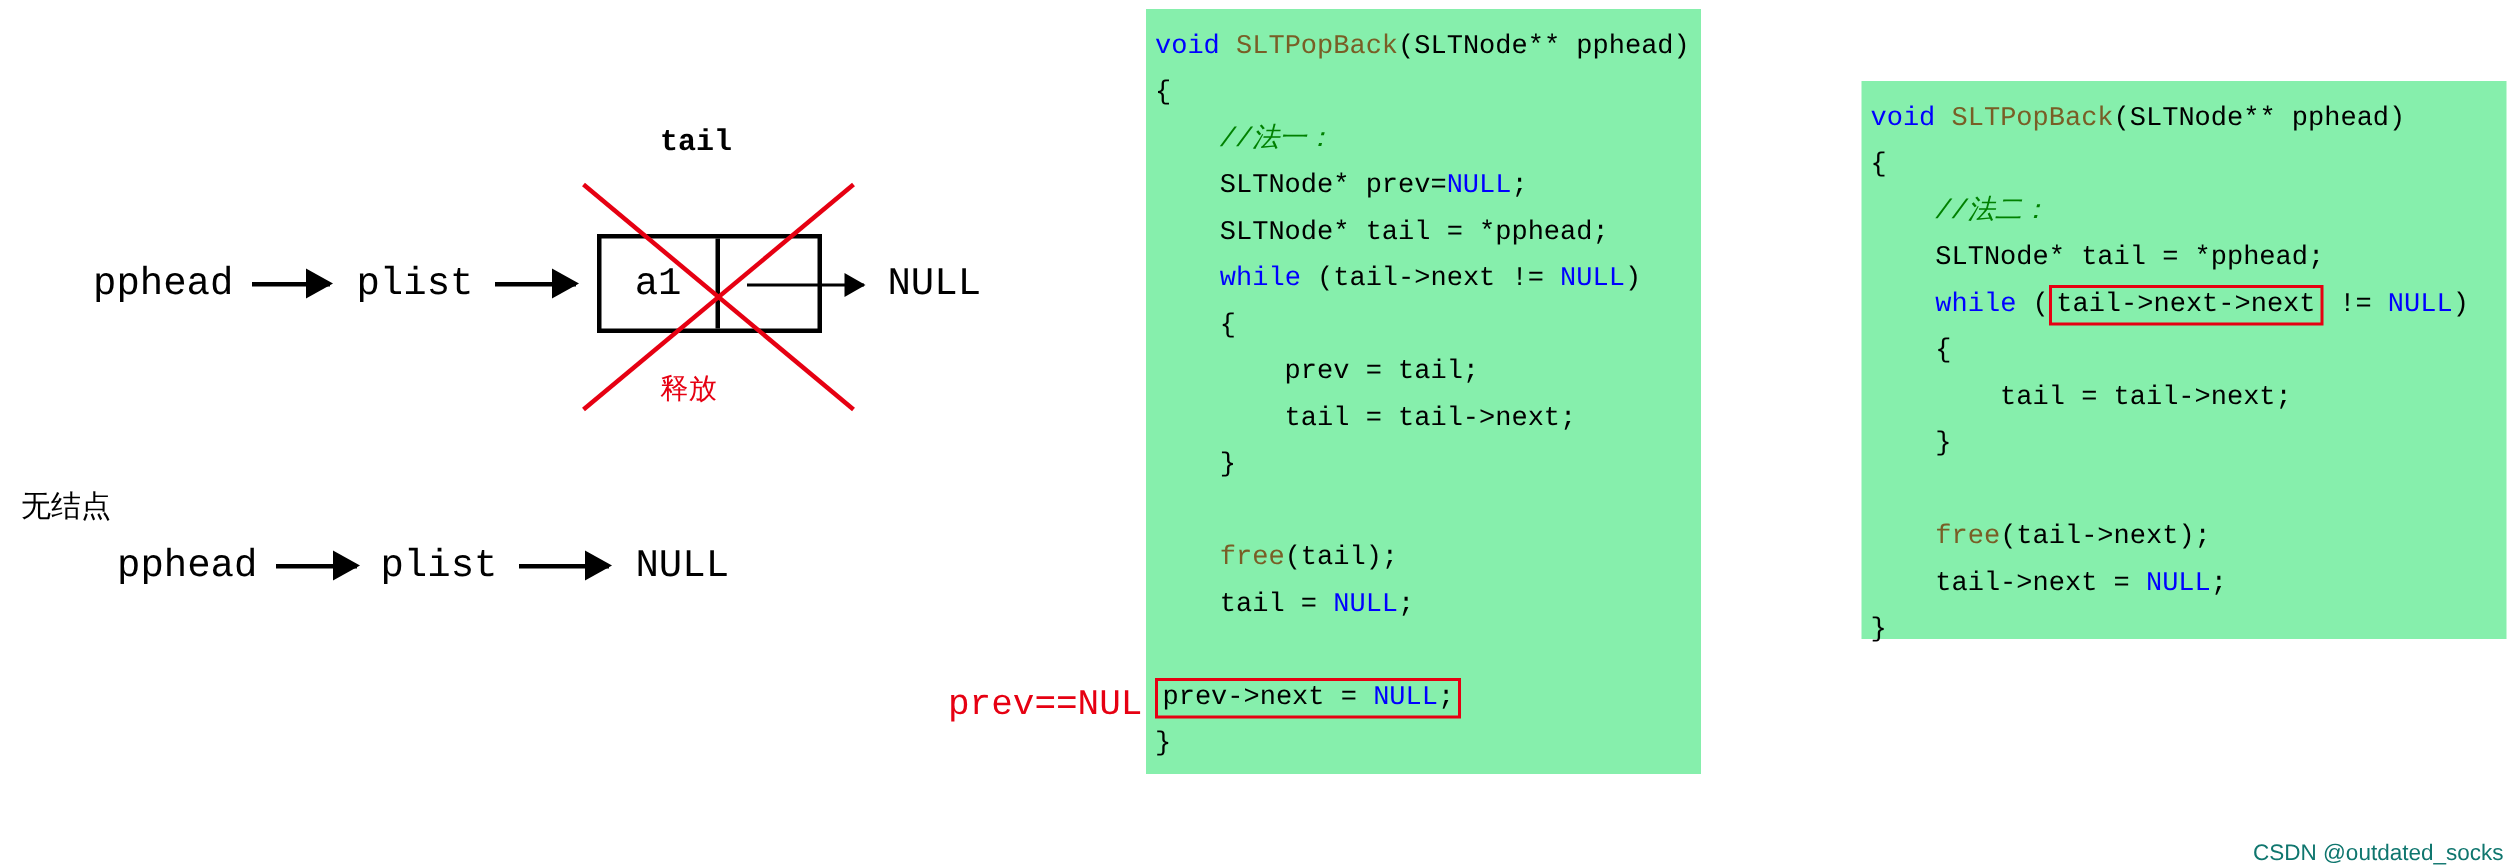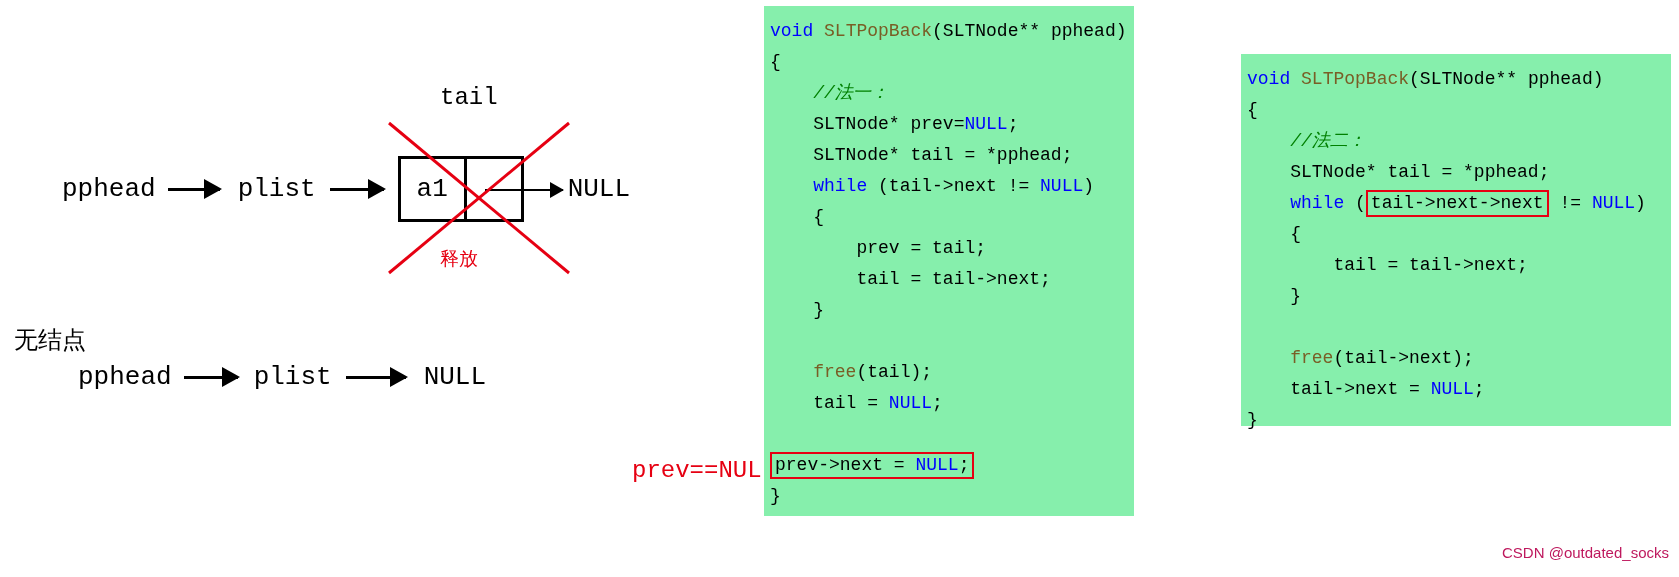--- a/index.html
+++ b/index.html
@@ -20,28 +20,29 @@
   }
   .title1 {
     position: absolute;
     left: 14px; top: 92px;
     font-size: 24px;
     color: #000;
   }
   .title2 {
     position: absolute;
     left: 14px; top: 324px;
-    font-size: 24px;
+    font-size: 20px;
     color: #000;
   }
   .label-tail {
     position: absolute;
     left: 440px; top: 84px;
-    font-size: 24px;
-    font-family: Consolas, "Courier New", monospace;
+    font-size: 20px;
+    font-family: Consolas, "Courier New", monospace;
+    font-weight: bold;
   }
   .row1 {
     position: absolute;
     left: 62px; top: 156px;
     display: flex;
     align-items: center;
   }
   .row2 {
     position: absolute;
     left: 78px; top: 362px;
@@ -68,21 +69,21 @@
   }
   .arrow.thin { height: 2px; }
   .arrow.thin::after {
     right: -1px; top: -7px;
     border-left: 14px solid #000;
     border-top: 8px solid transparent;
     border-bottom: 8px solid transparent;
   }
   .node-box {
     position: relative;
-    width: 126px; height: 66px;
+    width: 150px; height: 66px;
     border: 3px solid #000;
     display: flex;
   }
   .node-box .data {
     width: 55%;
     display: flex;
     align-items: center;
     justify-content: center;
     font-size: 26px;
     font-family: Consolas, "Courier New", monospace;
@@ -133,23 +134,23 @@
   }
   .prev-label {
     position: absolute;
     left: 632px; top: 457px;
     font-size: 24px;
     color: #e60012;
     font-family: Consolas, "Courier New", monospace;
   }
   .watermark {
     position: absolute;
-    right: 10px; bottom: 16px;
+    right: 10px; bottom: 0;
     font-size: 15px;
-    color: #be185d;
+    color: #0f766e;
     font-family: Arial, sans-serif;
   }
 </style>
 </head>
 <body>
 
 <div class="diagram-area">
 
   <div class="label-tail mono">tail</div>
 

